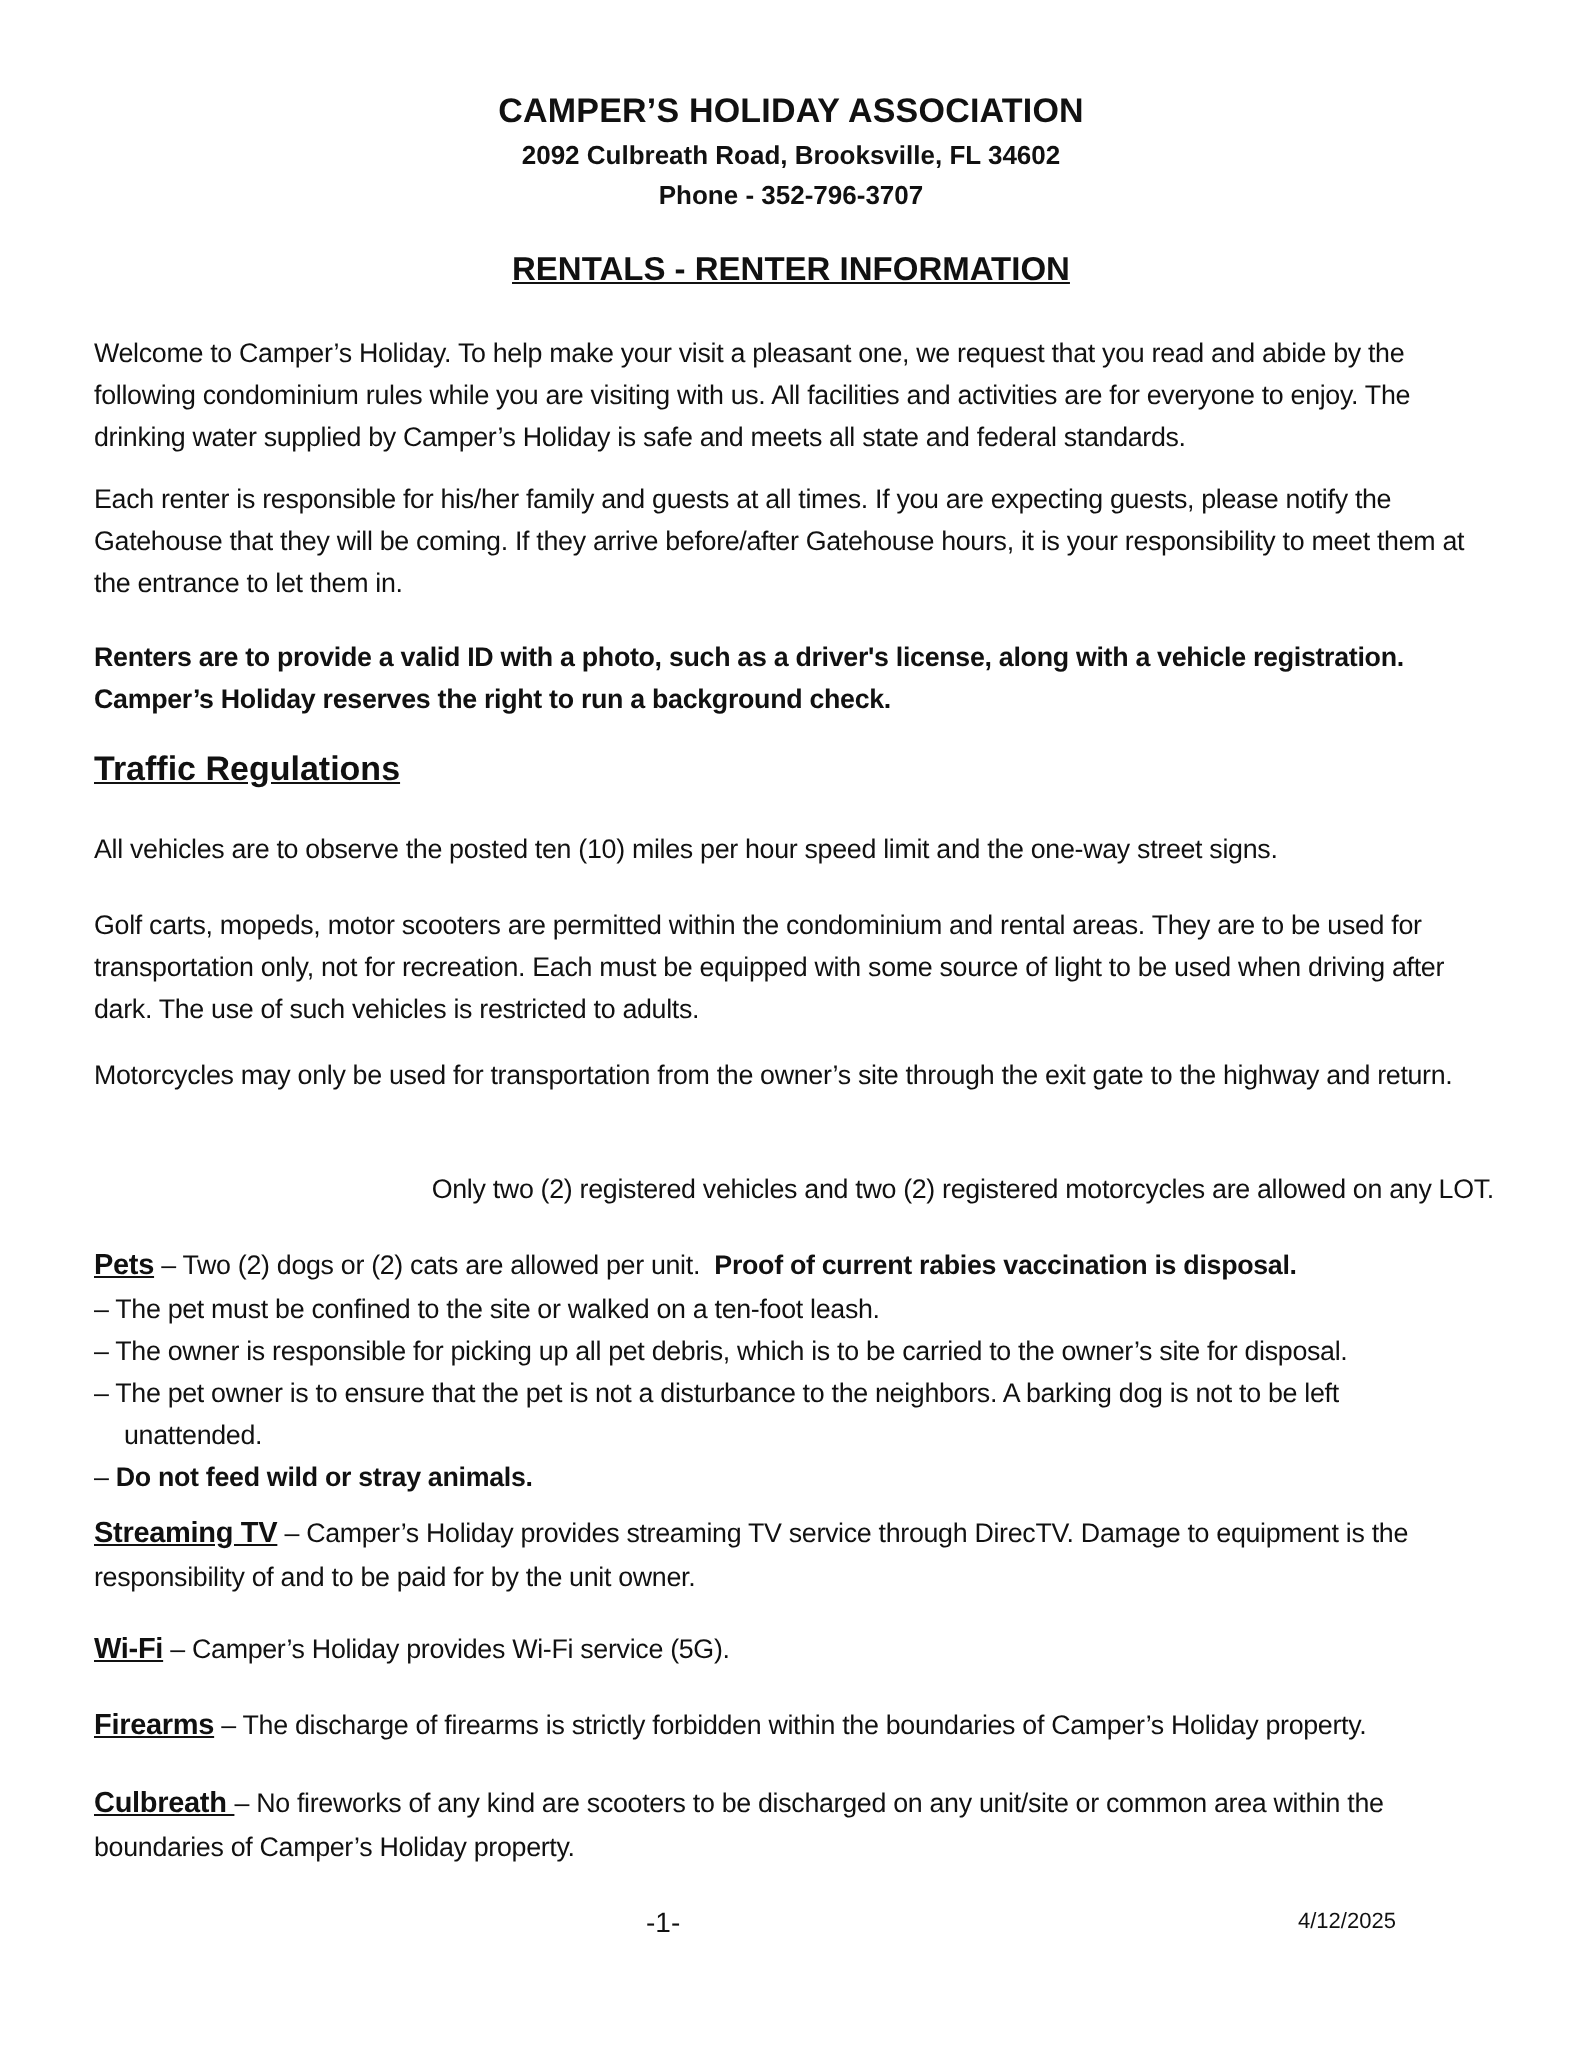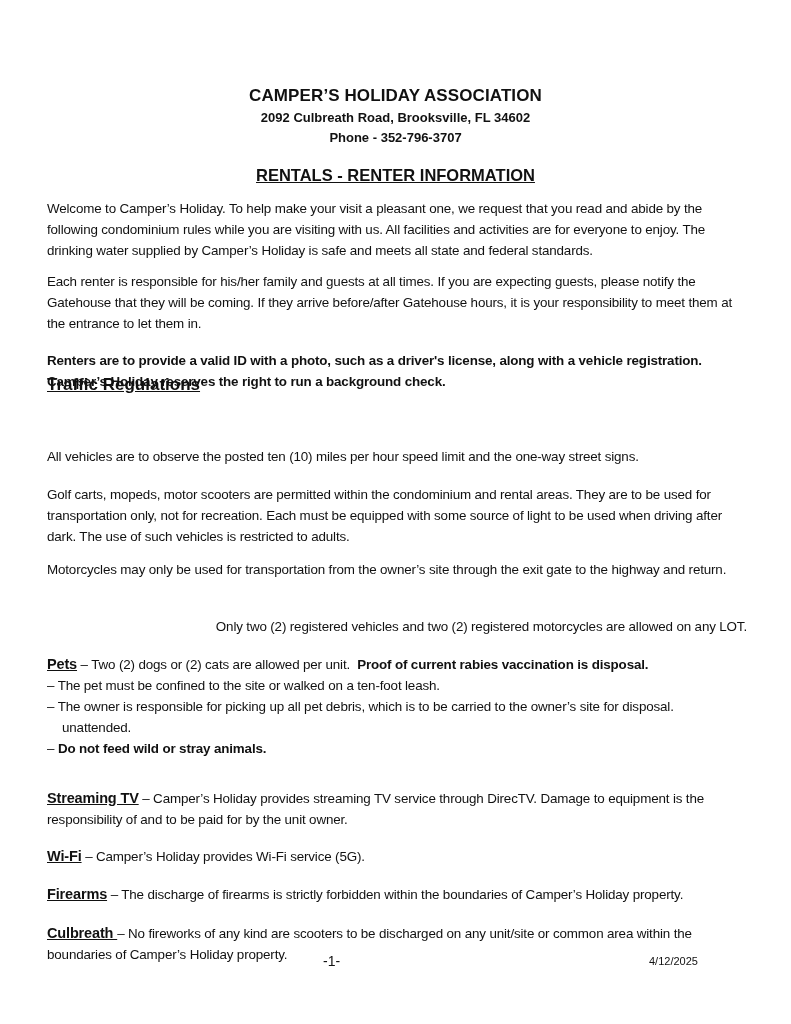--- a/index.html
+++ b/index.html
@@ -1,28 +1,28 @@
 <!DOCTYPE html>
 <html><head>
 <meta charset="utf-8">
 <style>
   html, body { margin: 0; padding: 0; background: #ffffff; }
   body {
     width: 791px; height: 1024px; position: relative; overflow: hidden;
     font-family: "Liberation Sans", sans-serif; color: #111111;
   }
   .page { position: absolute; left: 0; top: 0; width: 791px; height: 1024px; }
-  .hdr { position: absolute; left: 0; width: 791px; text-align: center; font-weight: bold; margin-top: 40px; }
+  .hdr { position: absolute; left: 0; width: 791px; text-align: center; font-weight: bold; }
   .title { top: 46px; font-size: 17px; letter-spacing: 0.1px; }
   .addr { top: 70px; font-size: 13px; }
   .phone { top: 90px; font-size: 13px; }
   .doc-title { top: 126px; font-size: 16.5px; text-decoration: underline; }
   .para {
     position: absolute; left: 47px; width: 700px;
-    font-size: 13.4px; line-height: 21px; letter-spacing: -0.15px; margin-top: 32px;
+    font-size: 13.4px; line-height: 21px; letter-spacing: -0.15px;
   }
   .b { font-weight: bold; }
   .sec-head {
     position: absolute; left: 47px; font-size: 17px; font-weight: bold;
     text-decoration: underline;
   }
   .lbl { font-weight: bold; text-decoration: underline; font-size: 14.5px; }
   .indent { padding-left: 15px; }
   .footer-page { position: absolute; left: 323px; top: 953px; font-size: 14px; }
   .footer-date { position: absolute; left: 649px; top: 955px; font-size: 11px; }
@@ -45,20 +45,21 @@
 
   <div class="para" style="top:414px;">All vehicles are to observe the posted ten (10) miles per hour speed limit and the one-way street signs.</div>
   <div class="para" style="top:452px;">Golf carts, mopeds, motor scooters are permitted within the condominium and rental areas.  They are to be used for transportation only, not for recreation.  Each must be equipped with some source of light to be used when driving after dark.  The use of such vehicles is restricted to adults.</div>
   <div class="para" style="top:527px;">Motorcycles may only be used for transportation from the owner’s site through the exit gate to the highway and return.</div>
   <div class="para" style="top:584px;text-align:right;">Only two (2) registered vehicles and two (2) registered motorcycles are allowed on any LOT.</div>
 
   <div class="para" style="top:622px;">
     <div><span class="lbl">Pets</span><span style="white-space:pre;"> – Two (2) dogs or (2) cats are allowed per unit.  </span><span class="b">Proof of current rabies vaccination is disposal.</span></div>
     <div>– The pet must be confined to the site or walked on a ten-foot leash.</div>
     <div>– The owner is responsible for picking up all pet debris, which is to be carried to the owner’s site for disposal.</div>
+    <div>– The pet owner is to ensure that the pet is not a disturbance to the neighbors.  A barking dog is not to be left</div>
     <div class="indent">unattended.</div>
     <div><span style="white-space:pre;">– </span><span class="b">Do not feed wild or stray animals.</span></div>
   </div>
 
   <div class="para" style="top:756px;"><span class="lbl">Streaming TV</span><span> – Camper’s Holiday provides streaming TV service through DirecTV.  Damage to equipment is the responsibility of and to be paid for by the unit owner.</span></div>
 
   <div class="para" style="top:814px;"><span class="lbl">Wi-Fi</span><span> – Camper’s Holiday provides Wi-Fi service (5G).</span></div>
 
   <div class="para" style="top:852px;"><span class="lbl">Firearms</span><span> – The discharge of firearms is strictly forbidden within the boundaries of Camper’s Holiday property.</span></div>
 

